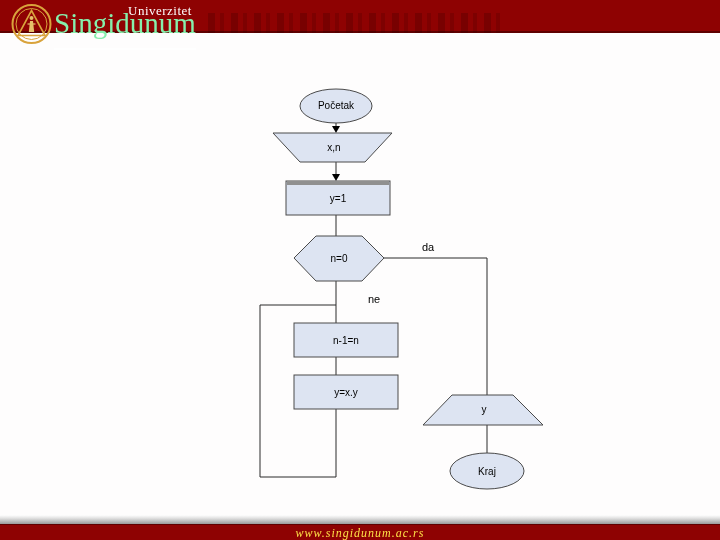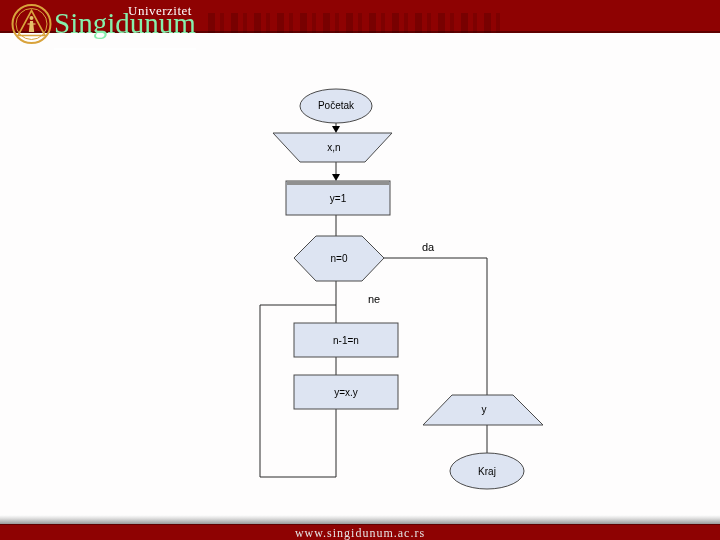--- a/index.html
+++ b/index.html
@@ -38,22 +38,22 @@
     fill:#000;text-anchor:middle;}
   .branch-label{font-family:"Liberation Sans",sans-serif;font-size:11px;
     fill:#000;text-anchor:middle;}
 
   
   .silver-strip{position:absolute;left:0;top:515px;width:720px;height:9px;
     background:linear-gradient(180deg,#ffffff 0%,#e2e2e2 35%,#9a9a9a 100%);}
   .footer{position:absolute;left:0;top:524px;width:720px;height:16px;
     background:var(--maroon);border-top:1px solid var(--maroon-dark);
     display:flex;align-items:center;justify-content:center;}
-  .footer-url{color:#e5e5e5;font-family:"Liberation Serif",serif;font-size:12px;
-    letter-spacing:1px;line-height:14px;}
+  .footer-url{color:#fde047;font-family:"Liberation Serif",serif;font-size:12px;
+    letter-spacing:1px;line-height:14px;font-style:italic;}
 </style>
 </head>
 <body>
 
 <div class="slide">
 
   <div class="header">
     <svg class="logo" width="43" height="44" viewBox="0 0 43 44">
       <circle cx="21.5" cy="22" r="19" fill="none" stroke="#d9a33c" stroke-width="2"></circle>
       <circle cx="21.5" cy="22" r="15.5" fill="none" stroke="#d9a33c" stroke-width="1"></circle>

